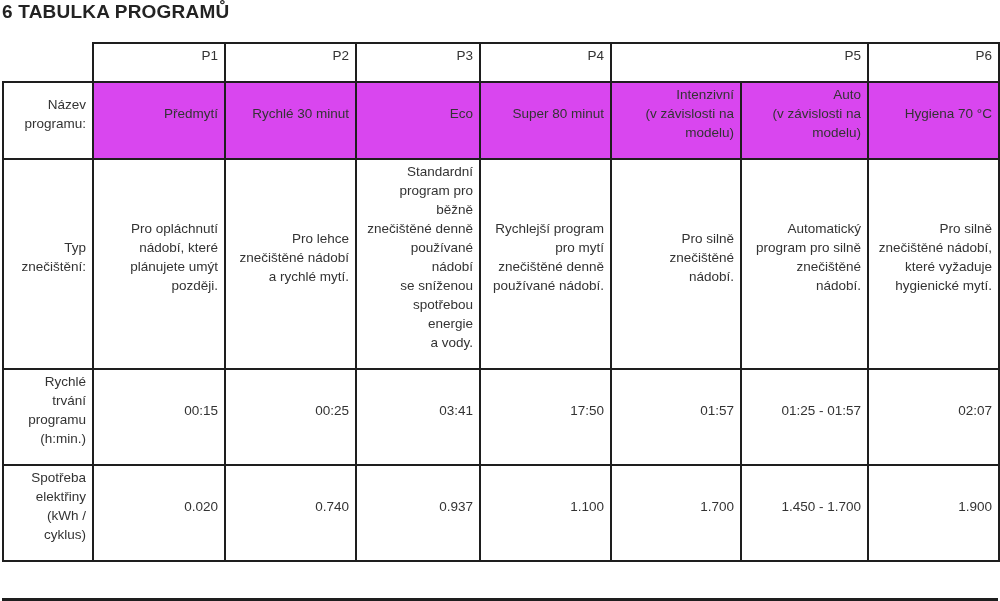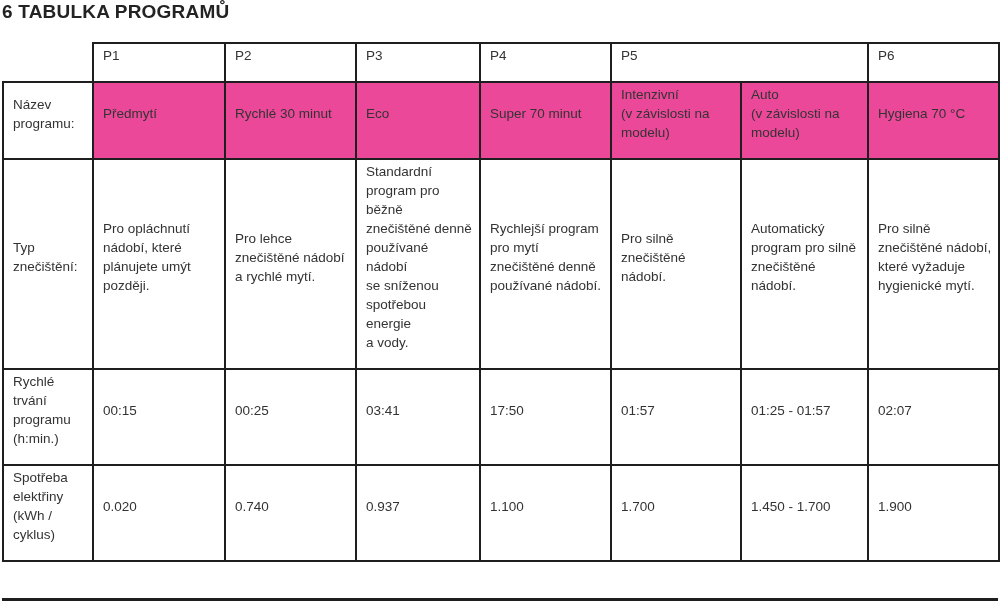--- a/index.html
+++ b/index.html
@@ -38,27 +38,28 @@
     line-height: 19px;
   }
   #program-table td {
     border: 2px solid #1e1e1e;
     padding: 2px 6px 16px 9px;
     vertical-align: middle;
     white-space: pre-line;
     overflow: hidden;
     color: #333333;
     background: #ffffff;
+    text-align: right;
   }
   #program-table td.corner {
     border: none;
     background: #ffffff;
   }
   #program-table td.shaded {
-    background: #ec4899;
+    background: #d946ef;
   }
   #program-table td.hdr {
     vertical-align: middle;
   }
   
   #bottom-cut-line {
     position: absolute;
     left: 2px;
     top: 598px;
     width: 996px;
@@ -95,21 +96,21 @@
       <td class="hdr" colspan="2">P5</td>
       <td class="hdr">P6</td>
     </tr>
 
     <tr style="height:48px">
       <td>Název
 programu:</td>
       <td class="shaded">Předmytí</td>
       <td class="shaded">Rychlé 30 minut</td>
       <td class="shaded">Eco</td>
-      <td class="shaded">Super 70 minut</td>
+      <td class="shaded">Super 80 minut</td>
       <td class="shaded">Intenzivní
 (v závislosti na
 modelu)</td>
       <td class="shaded">Auto
 (v závislosti na
 modelu)</td>
       <td class="shaded">Hygiena 70 °C</td>
     </tr>
 
     <tr style="height:155px">

